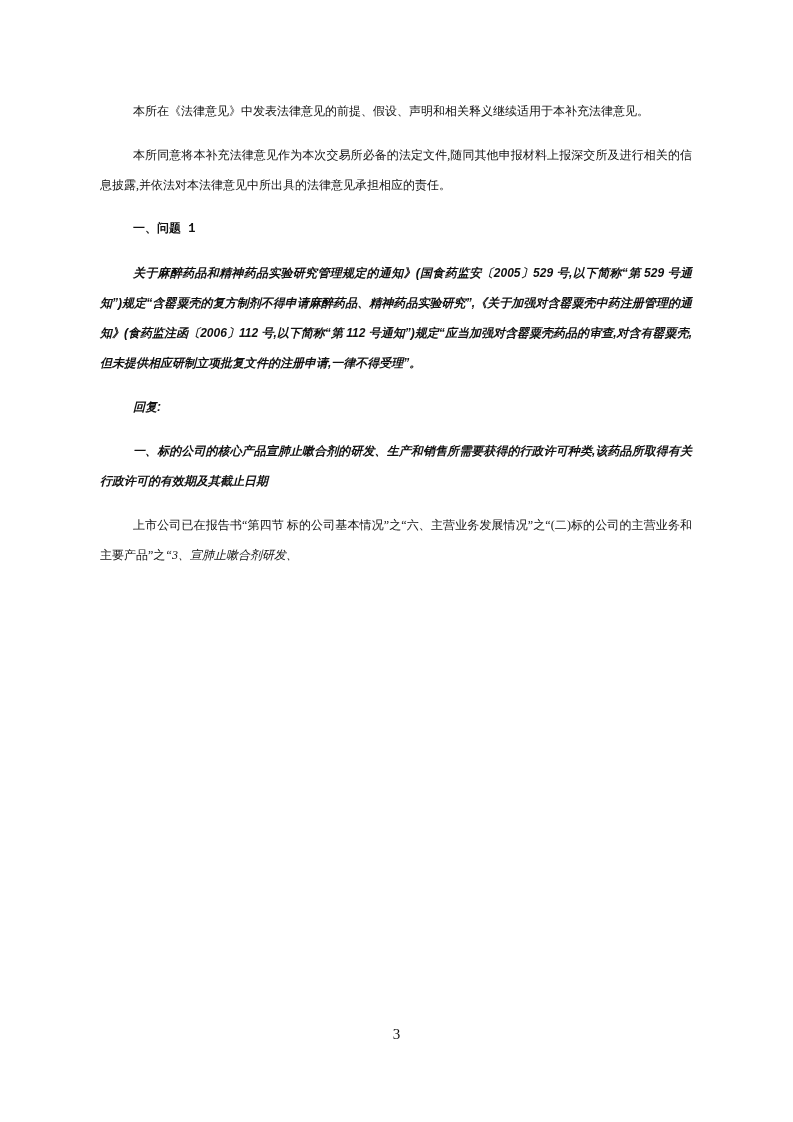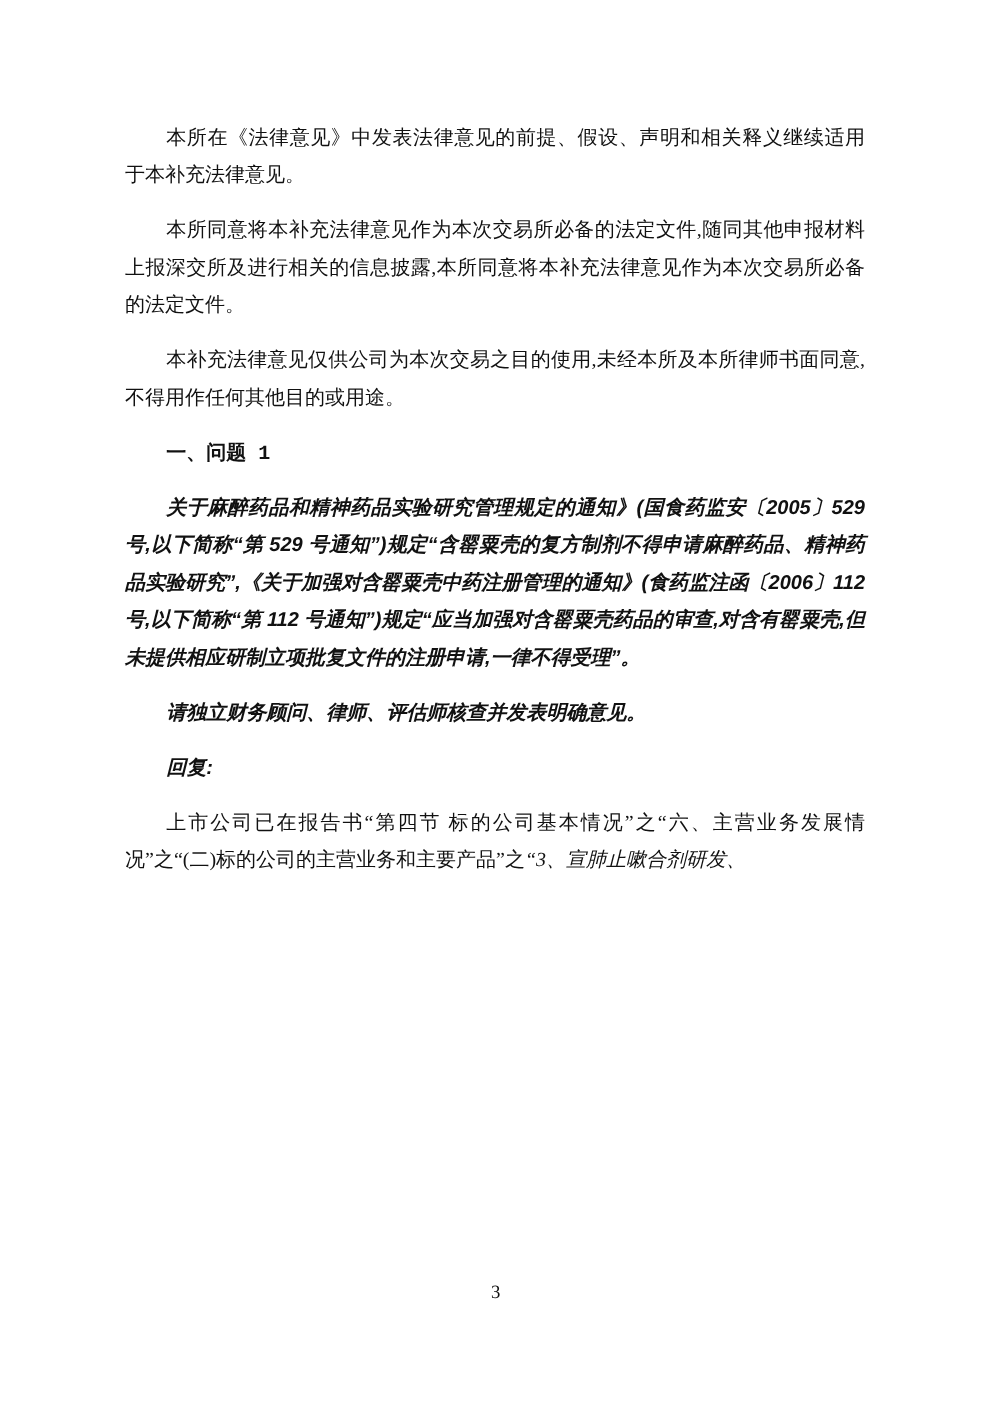--- a/index.html
+++ b/index.html
@@ -13,21 +13,21 @@
     height: 1122px;
     background: #ffffff;
     box-sizing: border-box;
     padding: 96px 101px 0 100px;
     overflow: hidden;
     color: #111111;
   }
   .para {
     margin: 14px 0;
     font-family: "Liberation Serif", "DejaVu Serif", serif;
-    font-size: 16px;
+    font-size: 12px;
     line-height: 30px;
     text-align: justify;
     text-indent: 33px;
     color: #111111;
     word-break: break-all;
   }
   .para:first-child {
     margin-top: 0;
   }
   .para.bold {
@@ -62,33 +62,32 @@
     color: #111111;
   }
 </style>
 </head>
 <body>
 
 <div class="page">
 
   <p class="para">本所在《法律意见》中发表法律意见的前提、假设、声明和相关释义继续适用于本补充法律意见。</p>
 
-  <p class="para">本所同意将本补充法律意见作为本次交易所必备的法定文件,随同其他申报材料上报深交所及进行相关的信息披露,本所同意将本补充法律意见作为本次交易所必备的法定文件。</p>
+  <p class="para">本所同意将本补充法律意见作为本次交易所必备的法定文件,随同其他申报材料上报深交所及进行相关的信息披露,并依法对本法律意见中所出具的法律意见承担相应的责任。</p>
 
-  <p class="para">本补充法律意见仅供公司为本次交易之目的使用,未经本所及本所律师书面同意,不得用作任何其他目的或用途。</p>
 
   <p class="para heading">一、问题 1</p>
 
   <p class="para bold">关于麻醉药品和精神药品实验研究管理规定的通知》(国食药监安〔2005〕529 号,以下简称“第 529 号通知”)规定“含罂粟壳的复方制剂不得申请麻醉药品、精神药品实验研究”,《关于加强对含罂粟壳中药注册管理的通知》(食药监注函〔2006〕112 号,以下简称“第 112 号通知”)规定“应当加强对含罂粟壳药品的审查,对含有罂粟壳,但未提供相应研制立项批复文件的注册申请,一律不得受理”。</p>
 
 
-  <p class="para bold">请独立财务顾问、律师、评估师核查并发表明确意见。</p>
 
   <p class="para bold">回复:</p>
 
+  <p class="para bold">一、标的公司的核心产品宣肺止嗽合剂的研发、生产和销售所需要获得的行政许可种类,该药品所取得有关行政许可的有效期及其截止日期</p>
 
   <p class="para">
     <span class="run-body">上市公司已在报告书“第四节 标的公司基本情况”之“六、主营业务发展情况”之“(二)标的公司的主营业务和主要产品”之</span><span class="run-bold-kai">“3、宣肺止嗽合剂研发、</span>
   </p>
 
   <div class="page-number">3</div>
 
 </div>
 
 </body></html>

